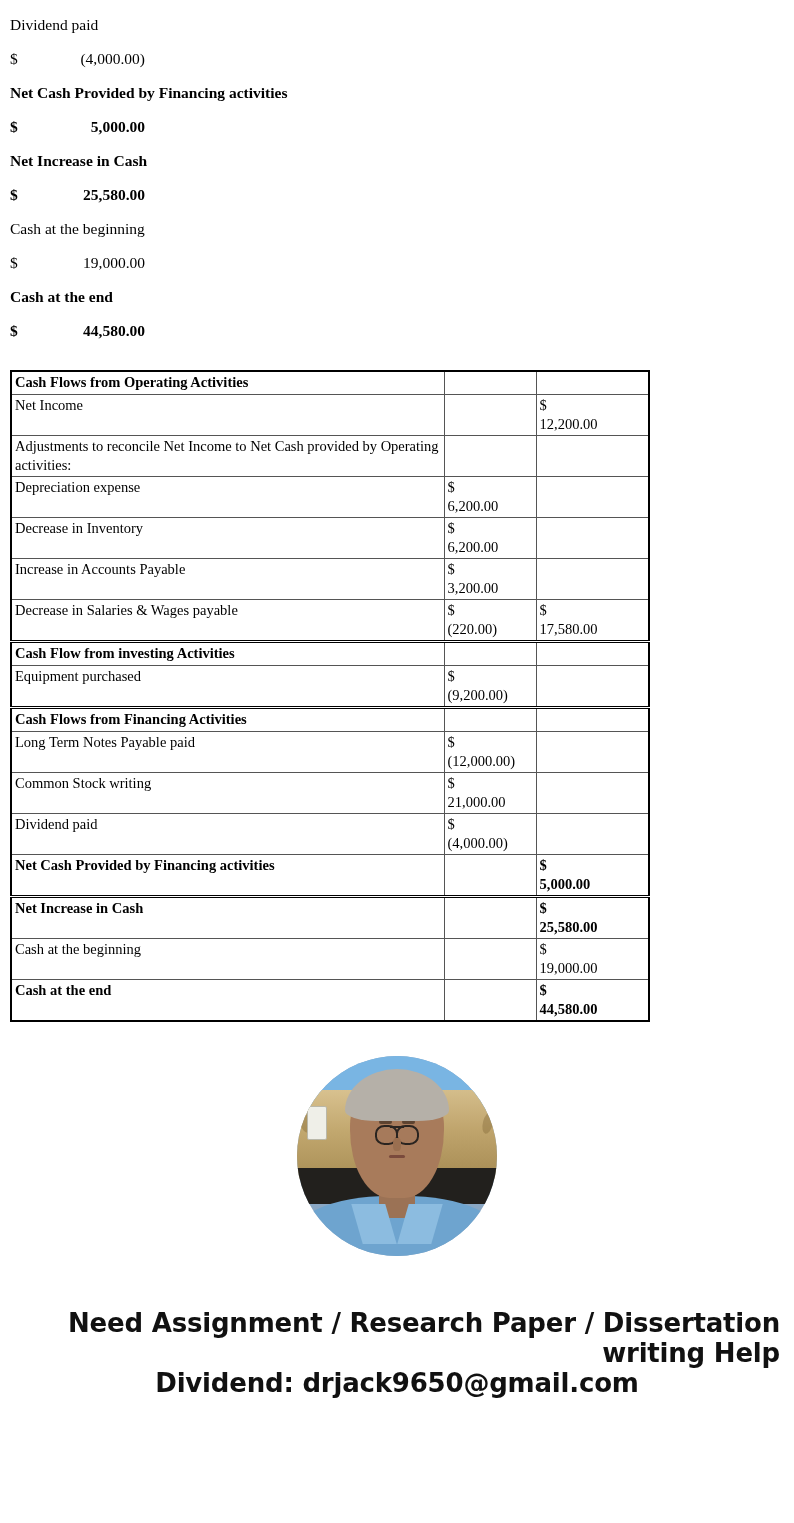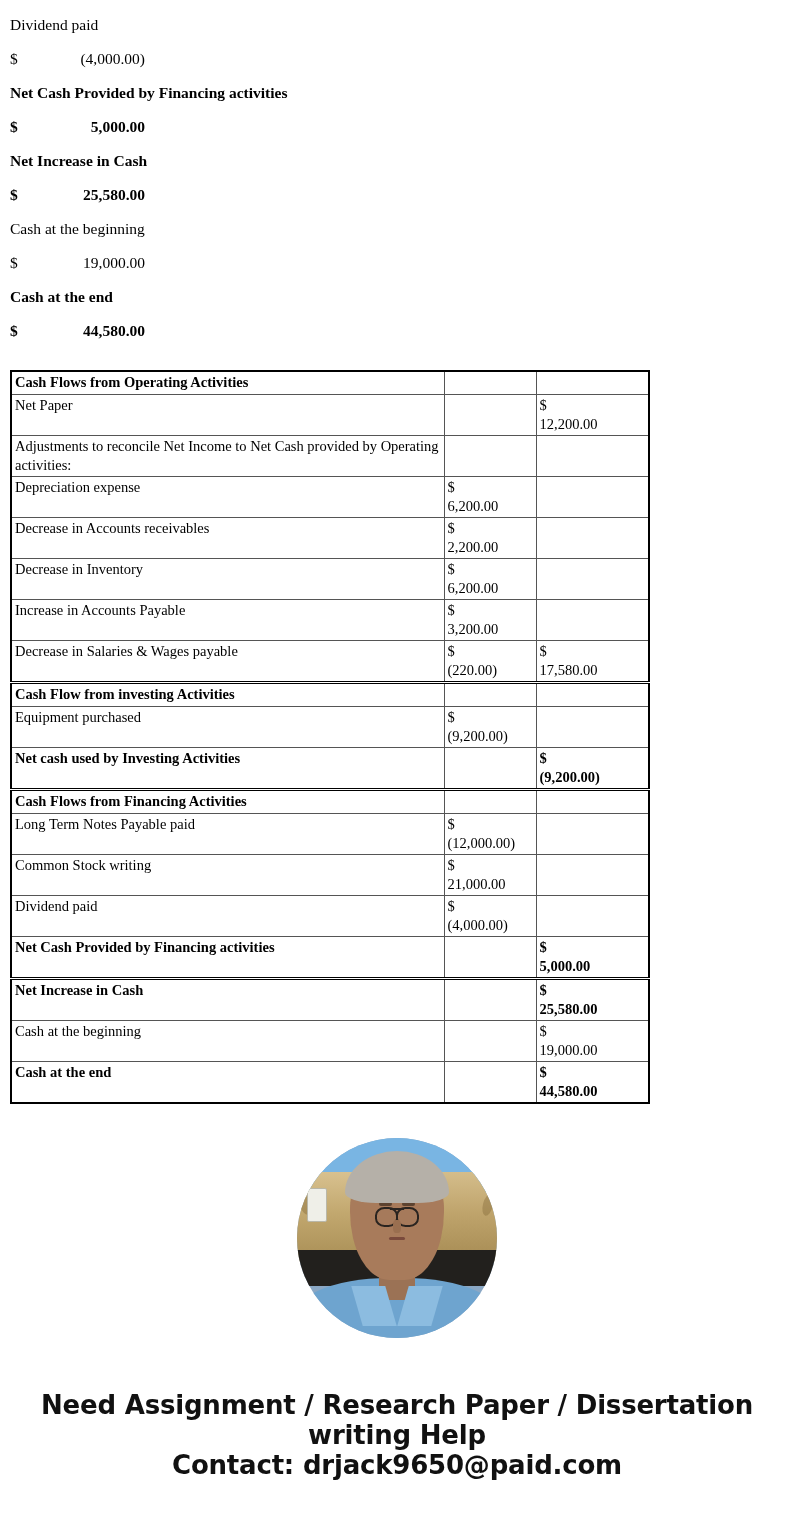--- a/index.html
+++ b/index.html
@@ -209,21 +209,21 @@
     margin-top: 52px;
     text-align: center;
     font-family: "DejaVu Sans", "Liberation Sans", sans-serif;
     font-weight: bold;
     font-size: 26px;
     line-height: 30px;
     letter-spacing: -0.2px;
     color: #111;
     padding: 0 14px;
   }
-  .promo .l1 { display: block; }
+  .promo .l1 { display: block; text-align: right; }
   .promo .l2 { display: block; }
 </style>
 </head>
 <body>
 
 <div class="top-lines">
 
   <div class="tline">Dividend paid</div>
 
   <div class="money-row">
@@ -268,40 +268,34 @@
         <col class="c2">
         <col class="c3">
     </colgroup>
     <tbody id="cf-body">
         <tr class="section">
           <td>Cash Flows from Operating Activities</td>
           <td class="amtcell"></td>
           <td class="amtcell"></td>
         </tr>
         <tr class="normal">
-          <td>Net Paper</td>
+          <td>Net Income</td>
           <td class="amtcell"></td>
           <td class="amtcell">$
 12,200.00</td>
         </tr>
         <tr class="normal">
           <td>Adjustments to reconcile Net Income to Net Cash provided by Operating activities:</td>
           <td class="amtcell"></td>
           <td class="amtcell"></td>
         </tr>
         <tr class="normal">
           <td>Depreciation expense</td>
           <td class="amtcell">$
 6,200.00</td>
-          <td class="amtcell"></td>
-        </tr>
-        <tr class="normal">
-          <td>Decrease in Accounts receivables</td>
-          <td class="amtcell">$
-2,200.00</td>
           <td class="amtcell"></td>
         </tr>
         <tr class="normal">
           <td>Decrease in Inventory</td>
           <td class="amtcell">$
 6,200.00</td>
           <td class="amtcell"></td>
         </tr>
         <tr class="normal">
           <td>Increase in Accounts Payable</td>
@@ -319,26 +313,20 @@
         <tr class="section sep">
           <td>Cash Flow from investing Activities</td>
           <td class="amtcell"></td>
           <td class="amtcell"></td>
         </tr>
         <tr class="normal">
           <td>Equipment purchased</td>
           <td class="amtcell">$
 (9,200.00)</td>
           <td class="amtcell"></td>
-        </tr>
-        <tr class="total">
-          <td>Net cash used by Investing Activities</td>
-          <td class="amtcell"></td>
-          <td class="amtcell">$
-(9,200.00)</td>
         </tr>
         <tr class="section sep">
           <td>Cash Flows from Financing Activities</td>
           <td class="amtcell"></td>
           <td class="amtcell"></td>
         </tr>
         <tr class="normal">
           <td>Long Term Notes Payable paid</td>
           <td class="amtcell">$
 (12,000.00)</td>
@@ -409,14 +397,14 @@
       <div class="av-bridge"></div>
       <div class="av-nose"></div>
       <div class="av-mouth"></div>
     </div>
     <div class="av-hair"></div>
   </div>
 </div>
 
 <div class="promo">
   <span class="l1">Need Assignment / Research Paper / Dissertation writing Help</span>
-  <span class="l2">Contact: drjack9650@paid.com</span>
+  <span class="l2">Dividend: drjack9650@gmail.com</span>
 </div>
 
 </body></html>

